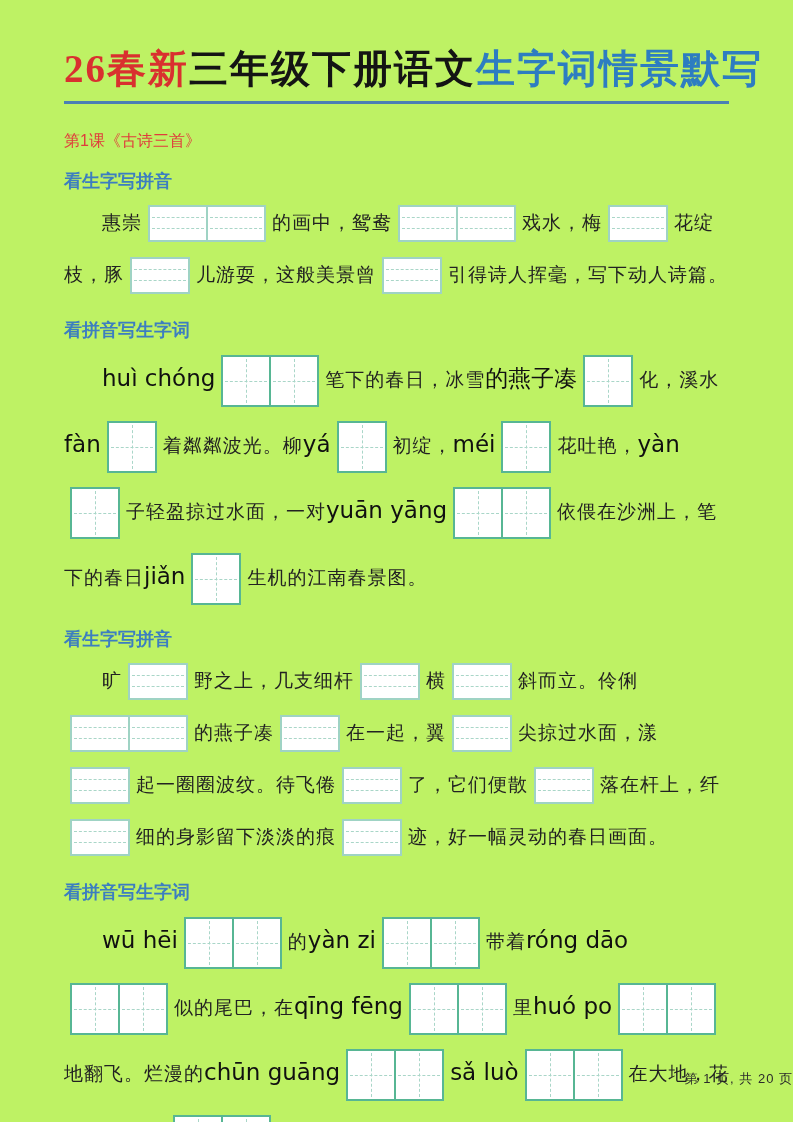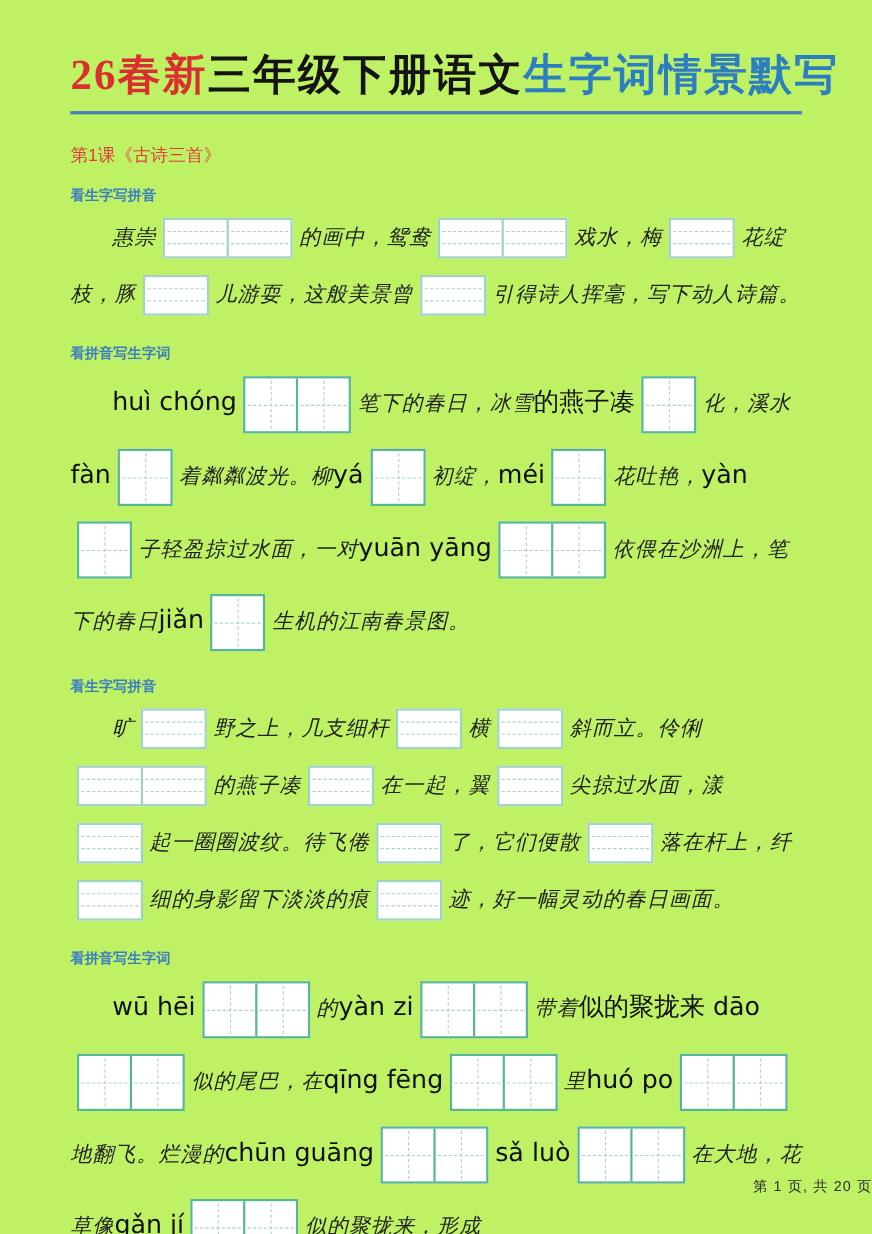--- a/index.html
+++ b/index.html
@@ -6,25 +6,25 @@
   .page{position:relative;width:793px;height:1122px;background:#bef264;overflow:hidden;
         font-family:"Liberation Sans",sans-serif;color:#222;}
   .content{padding:46px 64px 0 64px;}
   .main-title{text-align:center;font-family:"Liberation Serif",serif;font-weight:bold;
               font-size:39px;letter-spacing:2px;line-height:1.2;white-space:nowrap;}
   .t-red{color:#d9302f;}
   .t-black{color:#141414;}
   .t-blue{color:#2d7dc1;}
   .title-underline{height:0;border-bottom:3px solid #4a80b4;margin-top:8px;}
   .lesson-heading{color:#e03c3c;font-size:16px;font-weight:normal;margin:27px 0 0 0;}
-  .block-heading{color:#3c7ec0;font-size:13px;font-weight:bold;margin:17px 0 2px 0;}
+  .block-heading{color:#3c7ec0;font-size:18px;font-weight:bold;margin:17px 0 2px 0;}
   p.flow{margin:4px 0 0 0;font-size:19px;color:#222;text-indent:2em;}
   .flow-pinyin{line-height:52px;}
   .flow-tian{line-height:64px;}
-  .cn{font-family:"Liberation Serif",serif;letter-spacing:1px;font-style:italic;}
+  .cn{font-family:"Liberation Serif",serif;letter-spacing:1px;}
   .py{font-family:"DejaVu Sans",sans-serif;font-size:23px;color:#101010;letter-spacing:0px;}
   .wbox{display:inline-flex;vertical-align:middle;margin:0 6px;background:#fff;}
   .wbox.pin{border:2px solid #9fd3c4;}
   .wbox.pin .cell{width:56px;height:33px;position:relative;}
   .wbox.pin .cell + .cell{border-left:2px solid #9fd3c4;}
   .wbox.pin .cell::before,.wbox.pin .cell::after{content:"";position:absolute;left:2px;right:2px;
       border-top:1px dashed #a9d6c8;}
   .wbox.pin .cell::before{top:10px;}
   .wbox.pin .cell::after{top:21px;}
   .wbox.tian{border:2px solid #57b694;}
@@ -111,21 +111,21 @@
             </span><span class="cn">细的身影留下淡淡的痕</span><span class="wbox pin">
               <span class="cell"></span>
             </span><span class="cn">迹，好一幅灵动的春日画面。</span></p>
           <div class="block-heading">看拼音写生字词</div>
           <p class="flow flow-tian"><span class="py">wū hēi</span><span class="wbox tian">
               <span class="cell"></span>
               <span class="cell"></span>
             </span><span class="cn">的</span><span class="py">yàn zi</span><span class="wbox tian">
               <span class="cell"></span>
               <span class="cell"></span>
-            </span><span class="cn">带着</span><span class="py">似的聚拢来 dāo</span><span class="wbox tian">
+            </span><span class="cn">带着</span><span class="py">róng dāo</span><span class="wbox tian">
               <span class="cell"></span>
               <span class="cell"></span>
             </span><span class="cn">似的尾巴，在</span><span class="py">qīng fēng</span><span class="wbox tian">
               <span class="cell"></span>
               <span class="cell"></span>
             </span><span class="cn">里</span><span class="py">huó po</span><span class="wbox tian">
               <span class="cell"></span>
               <span class="cell"></span>
             </span><span class="cn">地翻飞。烂漫的</span><span class="py">chūn guāng</span><span class="wbox tian">
               <span class="cell"></span>

